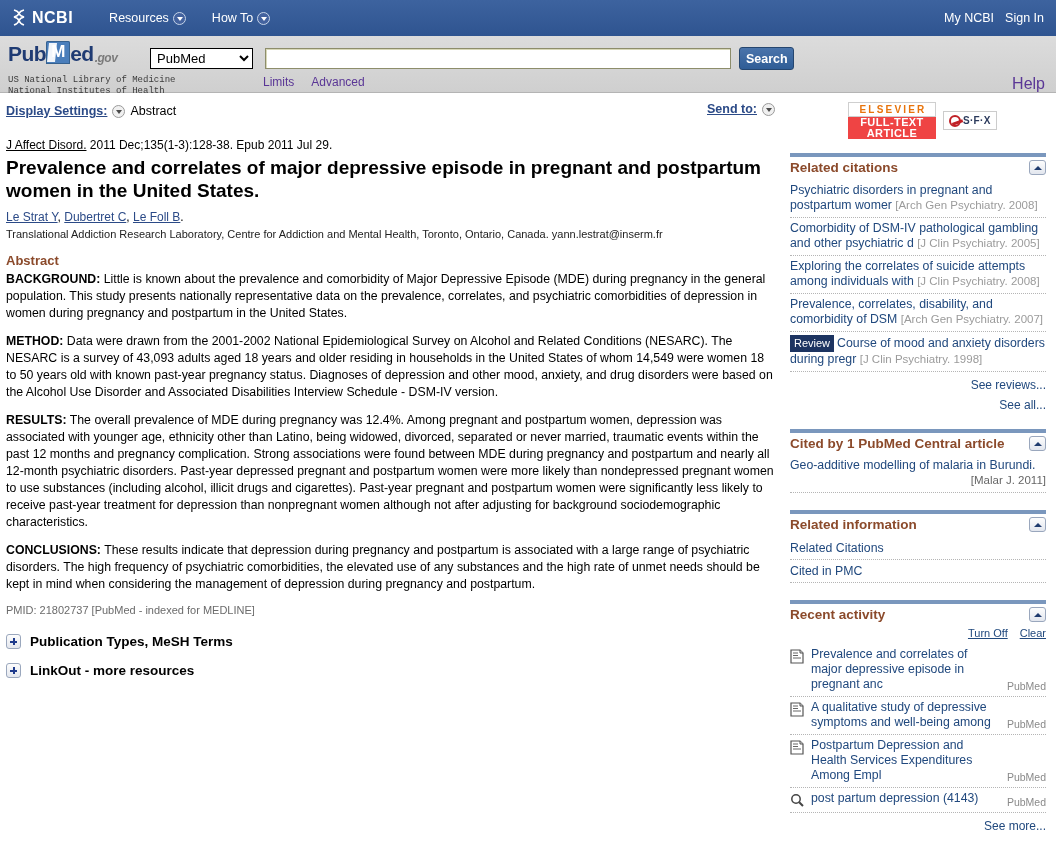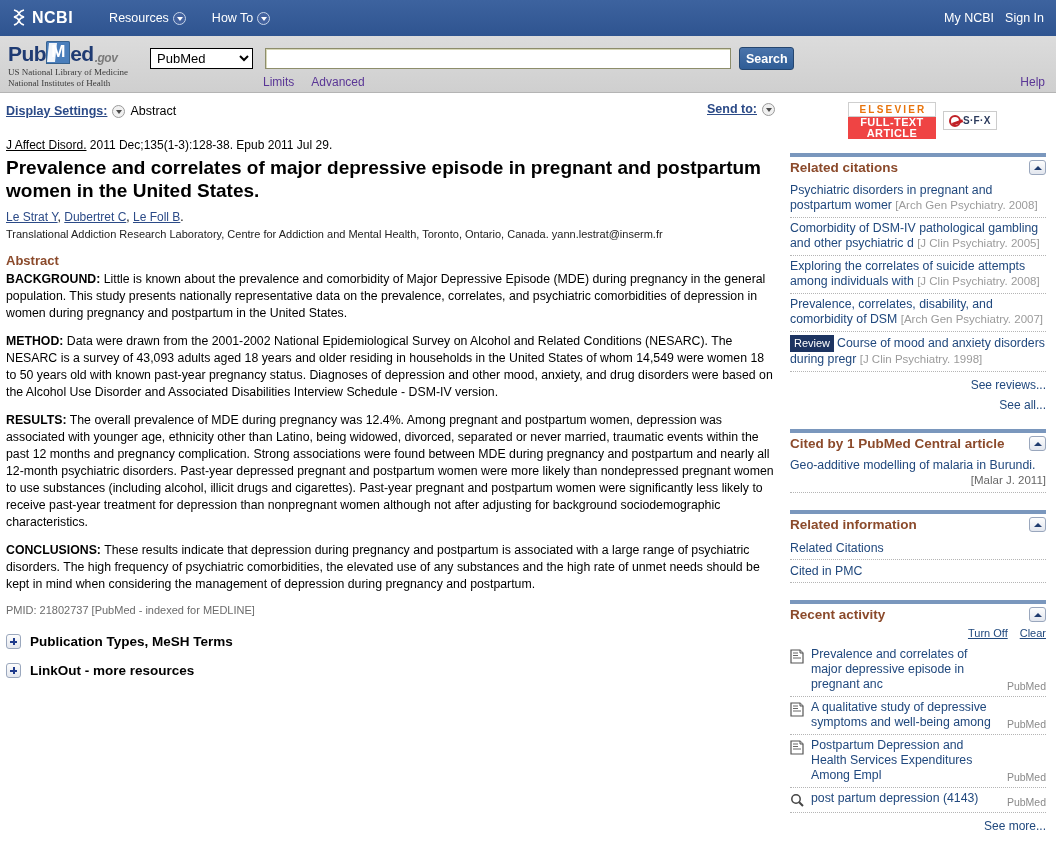--- a/index.html
+++ b/index.html
@@ -78,22 +78,22 @@
   }
   .pm-book::before {
     content: ""; position: absolute; left: 2px; top: 2px;
     width: 8px; height: 19px; background: #ffffff;
     transform: skewX(-6deg); opacity: .92;
   }
   .pm-book span { position: relative; z-index: 2; }
   .pm-ed { color: #1f3b73; }
   .pm-gov { color: #7a7a7a; font-size: 12px; font-style: italic; font-weight: bold; margin-left: 1px; }
   .pm-sub {
-    font-size: 9px; color: #3b3b3b; line-height: 11px; margin-top: 3px;
-    font-family: Liberation Serif, serif;
+    font-size: 9px; color: #3b3b3b; line-height: 11px; margin-top: 11px;
+    font-family: Liberation Mono, monospace;
   }
 
   .pm-db-select {
     position: absolute; left: 150px; top: 12px;
     width: 103px; height: 21px;
     border: 1px solid #000; background: #fff;
     font-size: 13px; font-family: "Liberation Sans", sans-serif;
     padding: 1px 2px;
   }
   .pm-search-input {
@@ -114,21 +114,21 @@
     color: #fff; font-size: 12.5px; font-weight: bold;
     cursor: pointer; font-family: "Liberation Sans", sans-serif;
   }
   .pm-links {
     position: absolute; left: 263px; top: 39px;
     display: flex; gap: 17px; font-size: 12px;
   }
   .pm-links a { color: #5a3696; text-decoration: none; cursor: pointer; }
   .pm-help {
     position: absolute; right: 11px; top: 39px;
-    font-size: 12px; color: #5a3696; cursor: pointer; margin-left: 23px;
+    font-size: 16px; color: #5a3696; cursor: pointer; margin-left: 23px;
   }
 
   
   .page { display: flex; width: 1056px; height: 749px; }
   .main-col { width: 785px; padding: 9px 10px 0 6px; position: relative; }
   .side-col { width: 271px; padding: 6px 10px 0 5px; }
 
   
   .ds-row {
     display: flex; align-items: center; gap: 5px;

